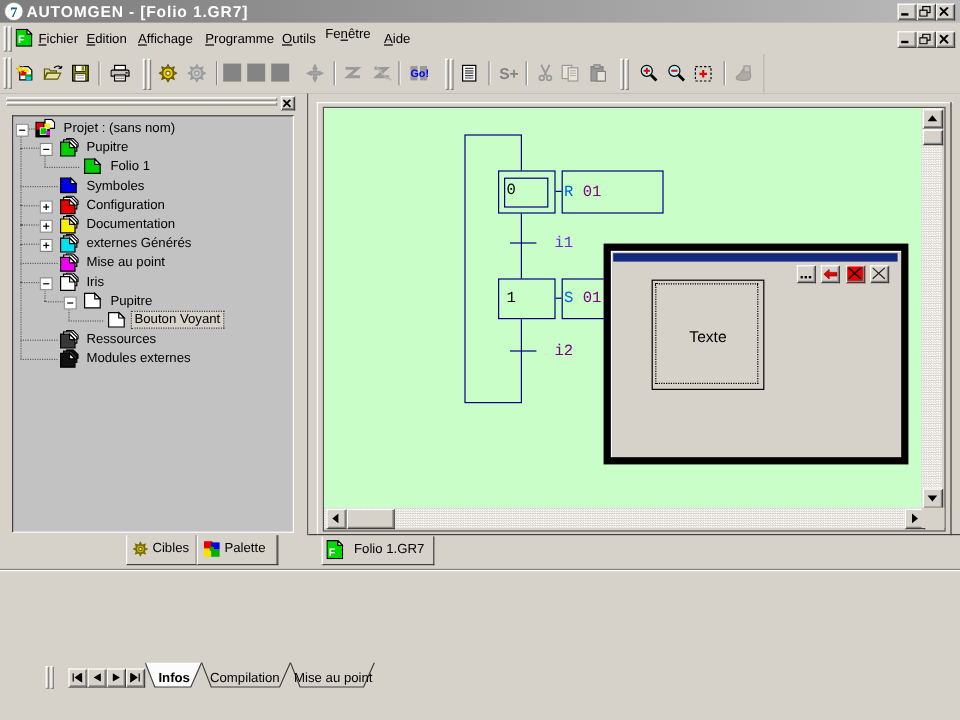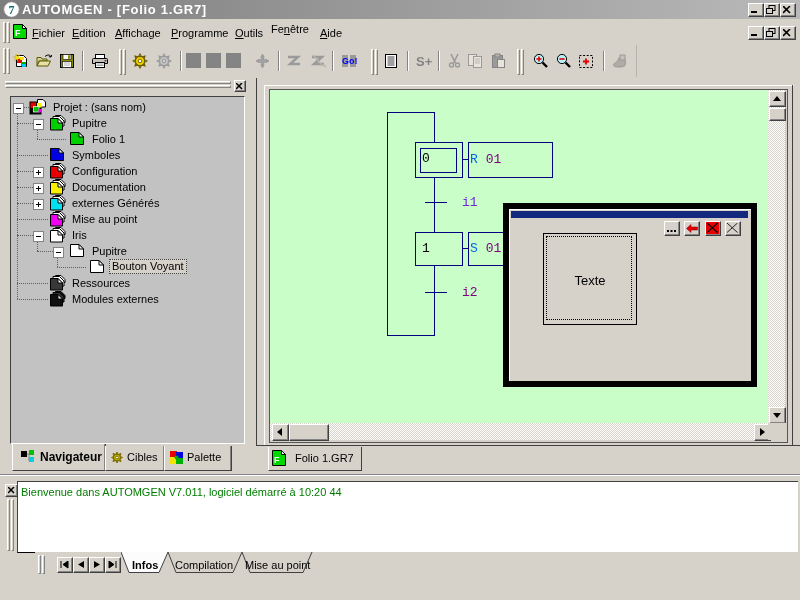--- a/index.html
+++ b/index.html
@@ -356,31 +356,20 @@
         <svg class="abs" style="left:38px;top:194px" width="17" height="16" viewBox="0 0 17 16">
             <path d="M6.5 0.5 h5.5 l4 4 v3 h-9.5 z" fill="#101010" stroke="#000"></path>
             <path d="M4 1.5 h6.5 l4.5 4.5 v5 h-11 z" fill="#303030" stroke="#000"></path>
             <path d="M1.5 3.5 h7.5 l4.5 4.5 v7 h-12 z" fill="#101010" stroke="#000"></path>
             <path d="M9 3.5 l4.5 4.5 h-4.5 z" fill="#fff" stroke="#000"></path>
           </svg>
         <div class="abs" style="left:61px;top:196px;">Modules externes</div>
       </div>
     </div>
 
-    <div class="abs" style="left:12px;top:366px;width:92px;height:26px;background:#d6d2ca;
-         border-left:1px solid #ffffff;border-right:1px solid #404040;border-bottom:1px solid #404040;box-shadow:inset -1px 0 0 #848484;">
-      <svg class="abs" style="left:7px;top:6px" width="15" height="13" viewBox="0 0 15 13">
-        <path d="M5 4 h4 M9 4 v6 M9 4 h0 M9 2 v0" fill="none" stroke="#848484"></path>
-        <path d="M9 10 h-1" stroke="#848484"></path>
-        <rect x="1" y="1" width="6" height="6" fill="#000"></rect>
-        <rect x="9" y="0" width="5" height="5" fill="#00c000"></rect>
-        <rect x="9" y="7" width="5" height="5" fill="#00d0e0"></rect>
-      </svg>
-      <div class="abs" style="left:27px;top:6px;font-weight:bold;font-size:12px;">Navigateur</div>
-    </div>
     <div class="abs" style="left:105px;top:368px;width:58px;height:24px;background:#d6d2ca;
          border-left:1px solid #ffffff;border-right:1px solid #404040;border-bottom:1px solid #404040;box-shadow:inset -1px 0 0 #848484;">
       <svg class="abs" style="left:4px;top:5px" width="14" height="13" viewBox="0 0 14 13">
         <g stroke="#7a6a00" fill="#c8b800">
             <circle cx="7" cy="6.5" r="3.4"></circle>
         <path d="M7 1 L8 3 L6 3 z M7 12 L8 10 L6 10 z M1.5 6.5 L3.5 5.5 L3.5 7.5 z M12.5 6.5 L10.5 5.5 L10.5 7.5 z M3 2.5 L5 3.2 L3.6 4.6 z M11 2.5 L10.4 4.6 L9 3.2 z M3 10.5 L3.6 8.4 L5 9.8 z M11 10.5 L9 9.8 L10.4 8.4 z"></path>
           </g>
         <circle cx="7" cy="6.5" r="1.4" fill="#fff" stroke="#7a6a00"></circle>
       </svg>
       <div class="abs" style="left:21px;top:5px;">Cibles</div>
@@ -492,32 +481,20 @@
 
     <div class="abs" style="left:34px;top:24px;width:92px;height:90px;border:1px solid #000;background:#d6d2ca;">
       <div class="abs" style="left:2px;top:2px;width:84px;height:82px;border:1px dotted #000;"></div>
       <div class="abs" style="left:0;top:39px;width:92px;text-align:center;font-size:13px;">Texte</div>
     </div>
   </div>
 
   <div class="abs" style="left:0;top:474px;width:800px;height:6px;background:#d6d2ca;
        border-top:1px solid #848484;box-shadow:inset 0 1px 0 #ffffff;"></div>
 
-  <div class="abs" style="left:0;top:480px;width:800px;height:72px;background:#d6d2ca;">
-    <div class="abs raised" style="left:5px;top:4px;width:11px;height:11px;">
-      <svg class="abs" style="left:2px;top:2px" width="7" height="7">
-          <path d="M0 0 L6 6 M6 0 L0 6" stroke="#000" stroke-width="1.5"></path>
-        </svg>
-    </div>
-    <div class="abs vgrip" style="left:7px;top:19px;height:50px;"></div>
-    <div class="abs vgrip" style="left:11px;top:19px;height:50px;"></div>
-    <div class="abs" style="left:17px;top:1px;width:780px;height:70px;background:#ffffff;
-         border-top:1px solid #404040;border-left:1px solid #404040;border-bottom:1px solid #000;"></div>
-    <div class="abs" style="left:21px;top:6px;color:#007d00;">Bienvenue dans AUTOMGEN V7.011, logiciel démarré à 10:20 44</div>
-  </div>
 
   <div id="btabs" class="abs" style="left:0;top:552px;width:800px;height:25px;background:#d6d2ca;margin-left:35px;">
     <div class="abs vgrip" style="left:3px;top:3px;height:17px;"></div>
     <div class="abs vgrip" style="left:7px;top:3px;height:17px;"></div>
     <div class="abs raised" style="left:22px;top:5px;width:14px;height:14px;">
       <svg class="abs" style="left:2px;top:3px" width="9" height="8">
           <path d="M1 0 V7 M8 0 L3 3.5 L8 7 z" fill="#000" stroke="#000" stroke-width="1"></path>
         </svg>
     </div>
     <div class="abs raised" style="left:38px;top:5px;width:14px;height:14px;">

